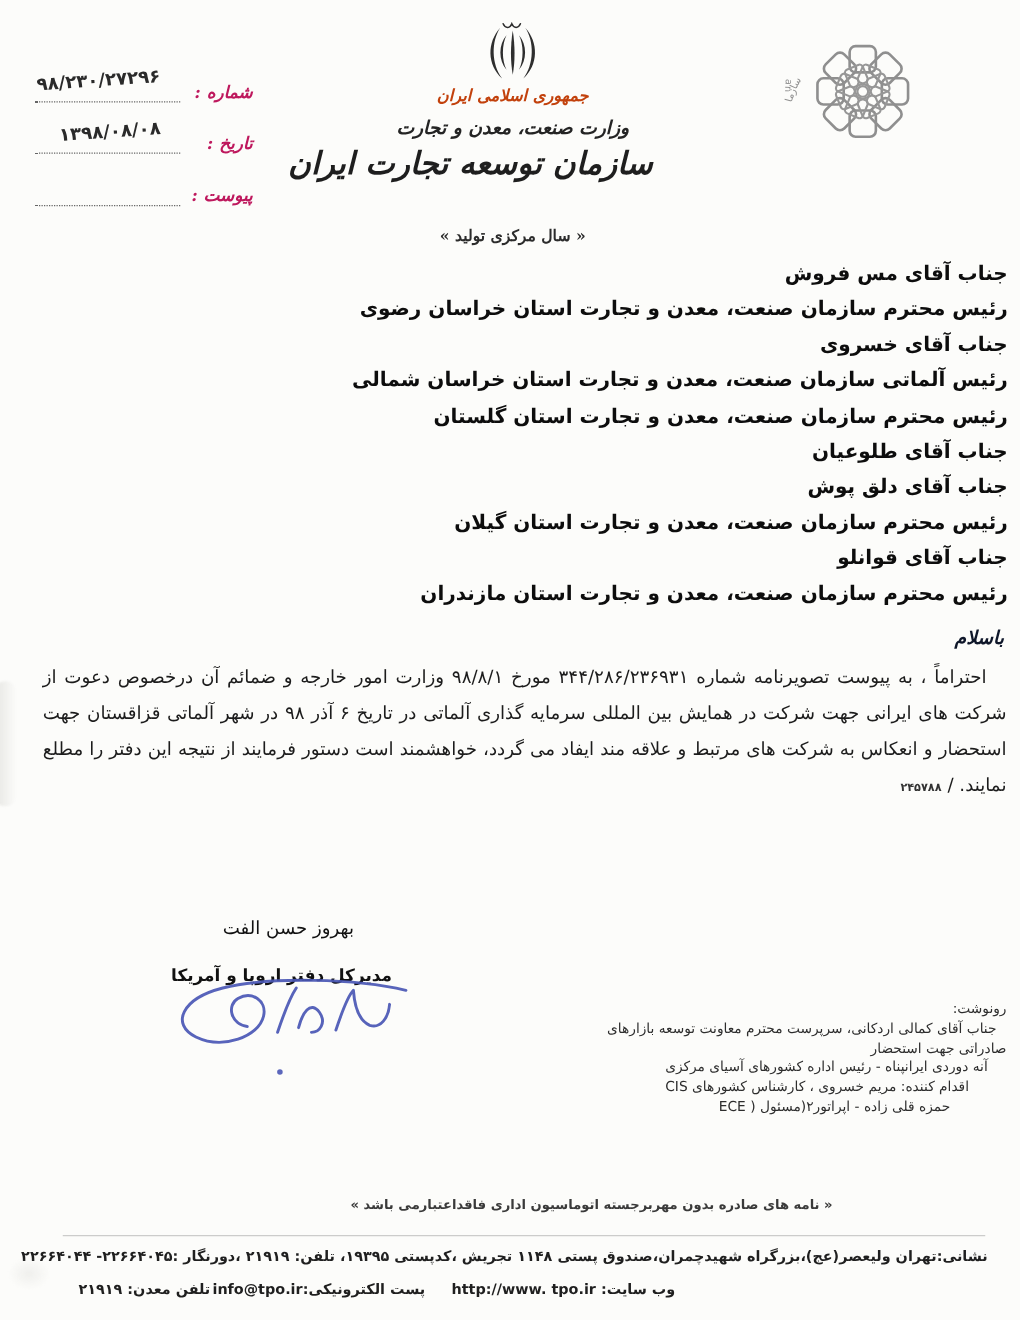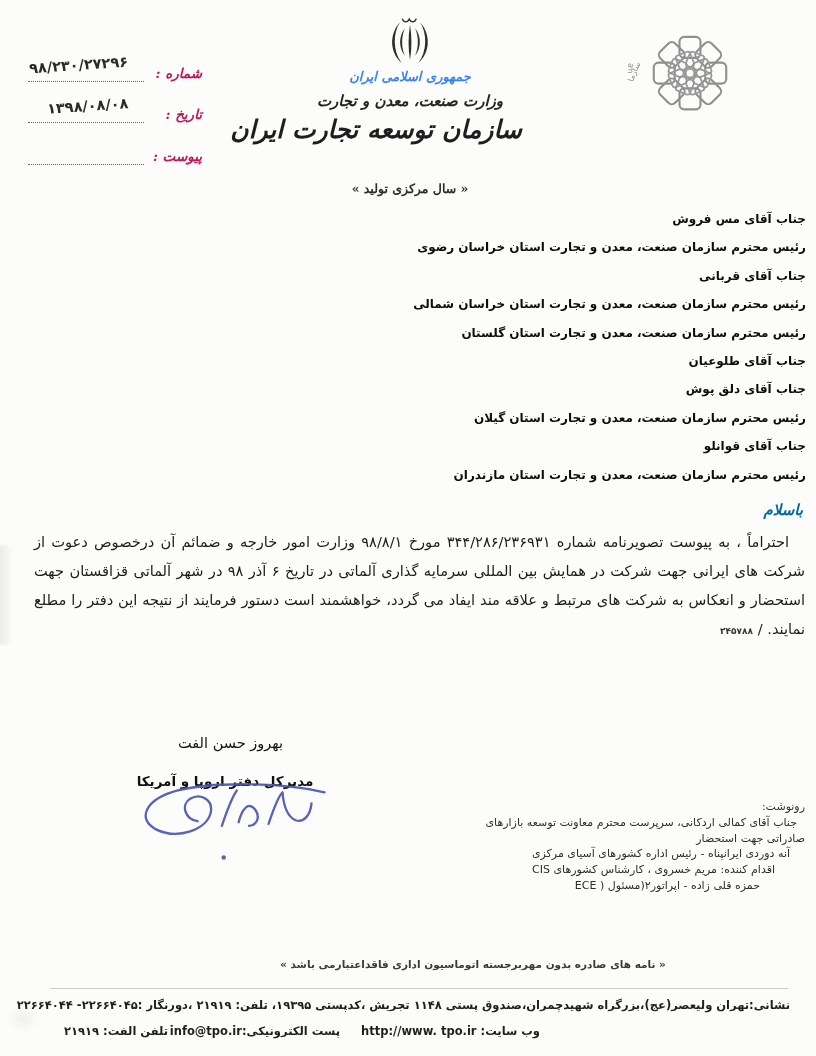--- a/index.html
+++ b/index.html
@@ -23,35 +23,35 @@
   }
   .fdots{position:absolute;right:58px;width:116px;top:24px;border-bottom:1.6px dotted #666;}
   .fval{
     position:absolute;right:74px;top:0px;
     font-size:14.5px;font-weight:bold;color:#2a2a2a;
     transform:rotate(-4deg);letter-spacing:1px;white-space:nowrap;
   }
   
   .center-head{position:absolute;top:12px;left:298px;width:224px;text-align:center;}
   .emblem{display:block;margin:0 auto;}
-  .country{font-family:var(--cal);font-style:italic;font-weight:bold;font-size:13px;color:#3b82f6;margin-top:3px;}
+  .country{font-family:var(--cal);font-style:italic;font-weight:bold;font-size:13px;color:#c2410c;margin-top:3px;}
   .ministry{font-family:var(--cal);font-style:italic;font-weight:bold;font-size:15px;color:#242424;margin-top:8px;}
   .org{font-family:var(--cal);font-style:italic;font-weight:bold;font-size:25px;color:#1e1e1e;margin-top:5px;white-space:nowrap;}
   .slogan{position:absolute;top:181px;left:298px;width:224px;text-align:center;
     font-family:var(--cal);font-weight:bold;font-size:12.5px;color:#2c2c2c;}
   
   .tpo-logo{position:absolute;top:14px;left:612px;}
   
   .recipients{
     position:absolute;top:205px;right:10px;left:60px;
-    text-align:right;font-weight:bold;font-size:12px;line-height:28.4px;color:#0d0d0d;
+    text-align:right;font-weight:bold;font-size:16px;line-height:28.4px;color:#0d0d0d;
   }
   
   .salutation{position:absolute;top:501px;right:13px;
-    font-family:var(--cal);font-style:italic;font-weight:bold;font-size:15px;color:#0369a1;}
+    font-family:var(--cal);font-style:italic;font-weight:bold;font-size:15px;color:#0f172a;}
   .body-par{
     position:absolute;top:527px;right:11px;left:34px;
     text-align:justify;font-size:14.6px;line-height:29px;color:#1c1c1c;text-indent:16px;
   }
   .body-ref{font-size:9px;font-weight:bold;letter-spacing:.5px;color:#333;}
   
   .sig-name{position:absolute;top:735px;left:158px;width:145px;text-align:center;
     font-weight:normal;font-size:14.5px;color:#111;}
   .sig-title{position:absolute;top:773px;left:116px;width:218px;text-align:center;
     font-weight:bold;font-size:13.5px;color:#111;white-space:nowrap;}
@@ -148,22 +148,22 @@
       <textPath href="#arcTop" startOffset="14%">سازمان توسعه تجارت ایران</textPath>
     </text>
     <text font-size="8" fill="#8f8f8f" letter-spacing="1" font-family="DejaVu Sans, sans-serif">
       <textPath href="#arcBot" startOffset="6%">Trade Promotion Organization of Iran</textPath>
     </text>
   </svg>
 
   <div class="recipients">
     <div>جناب آقای مس فروش</div>
     <div>رئیس محترم سازمان صنعت، معدن و تجارت استان خراسان رضوی</div>
-    <div>جناب آقای قربانی</div>
-    <div>رئیس محترم سازمان صنعت، معدن و تجارت استان خراسان شمالی</div>
+    <div>جناب آقای خسروی</div>
+    <div>رئیس آلماتی سازمان صنعت، معدن و تجارت استان خراسان شمالی</div>
     <div>رئیس محترم سازمان صنعت، معدن و تجارت استان گلستان</div>
     <div>جناب آقای طلوعیان</div>
     <div>جناب آقای دلق پوش</div>
     <div>رئیس محترم سازمان صنعت، معدن و تجارت استان گیلان</div>
     <div>جناب آقای قوانلو</div>
     <div>رئیس محترم سازمان صنعت، معدن و تجارت استان مازندران</div>
   </div>
 
   <div class="salutation">باسلام</div>
   <div class="body-par"><span>احتراماً ، به پیوست تصویرنامه شماره ۳۴۴/۲۸۶/۲۳۶۹۳۱ مورخ ۹۸/۸/۱ وزارت امور خارجه و ضمائم آن درخصوص دعوت از شرکت های ایرانی جهت شرکت در همایش بین المللی سرمایه گذاری آلماتی در تاریخ ۶ آذر ۹۸ در شهر آلماتی قزاقستان جهت استحضار و انعکاس به شرکت های مرتبط و علاقه مند ایفاد می گردد، خواهشمند است دستور فرمایند از نتیجه این دفتر را مطلع نمایند. /</span> <span class="body-ref">۲۴۵۷۸۸</span></div>
@@ -187,17 +187,17 @@
     <div class="l3">آنه دوردی ایرانپناه - رئیس اداره کشورهای آسیای مرکزی</div>
     <div class="l4">اقدام کننده: مریم خسروی ، کارشناس کشورهای CIS</div>
     <div class="l5">حمزه قلی زاده - اپراتور۲(مسئول ( ECE</div>
   </div>
 
   <div class="disclaimer">« نامه های صادره بدون مهربرجسته اتوماسیون اداری فاقداعتبارمی باشد »</div>
   <div class="foot-rule"></div>
   <div class="addr">نشانی:تهران ولیعصر(عج)،بزرگراه شهیدچمران،صندوق پستی ۱۱۴۸ تجریش ،کدپستی ۱۹۳۹۵، تلفن: ۲۱۹۱۹ ،دورنگار :۲۲۶۶۴۰۴۵- ۲۲۶۶۴۰۴۴</div>
   <div class="c2 web"><span>وب سایت:</span> <span>http://www. tpo.ir</span></div>
   <div class="c2 mail"><span>پست الکترونیکی:</span><span>info@tpo.ir</span></div>
-  <div class="c2 tel"><span>تلفن الفت:</span> <span>۲۱۹۱۹</span></div>
+  <div class="c2 tel"><span>تلفن معدن:</span> <span>۲۱۹۱۹</span></div>
 
   <div class="smudge1"></div>
   <div class="smudge2"></div>
 </div>
 
 </body></html>

